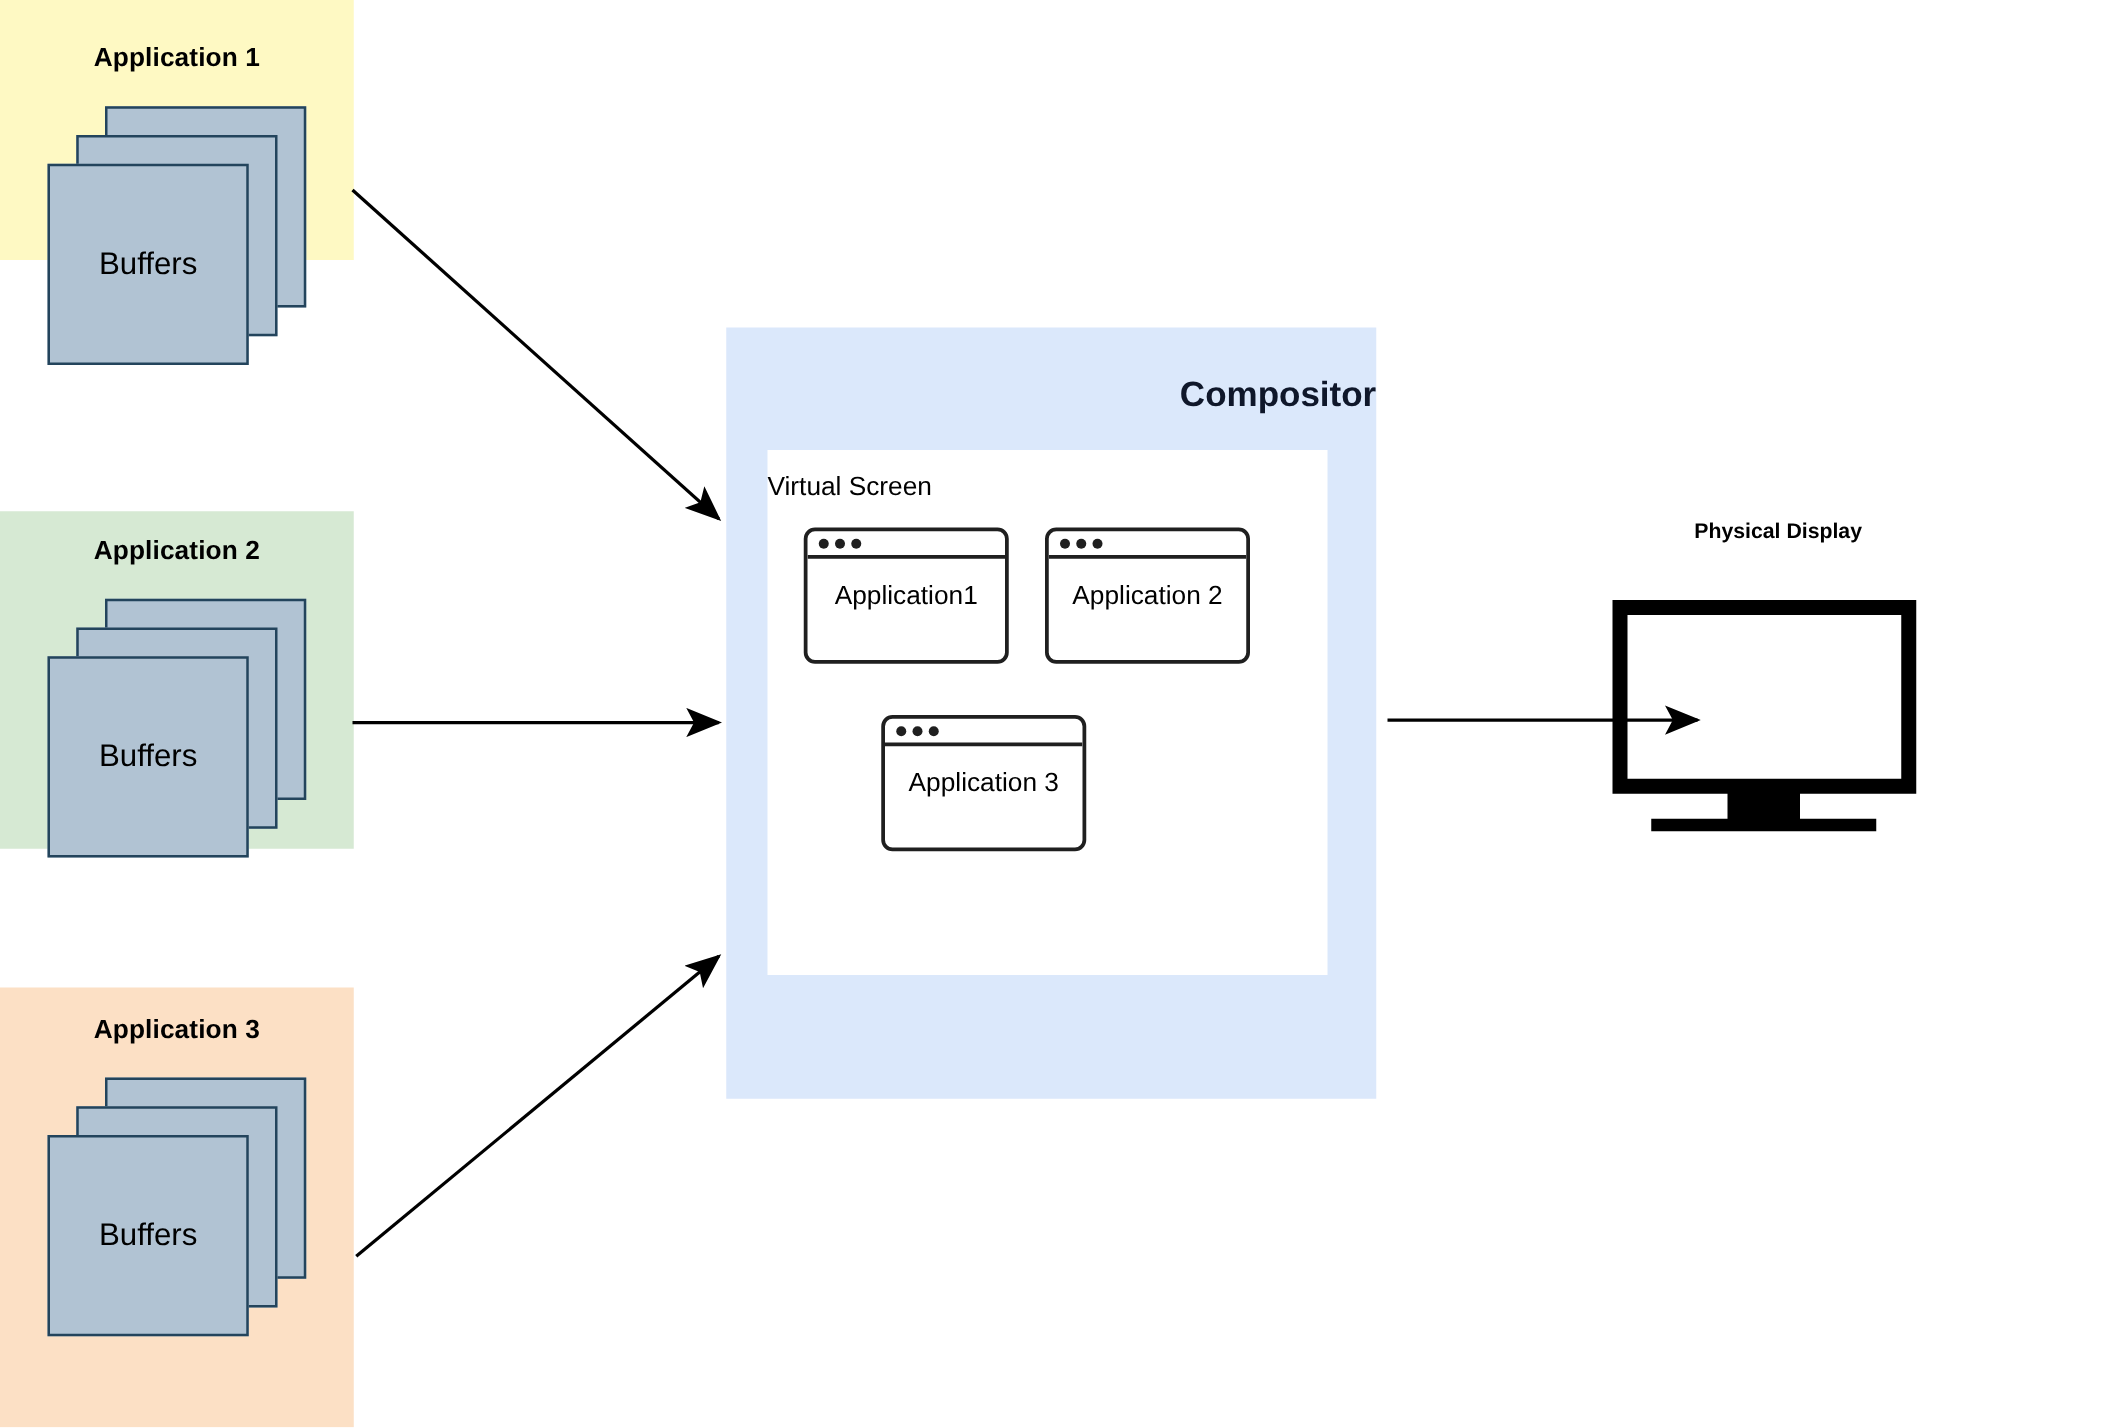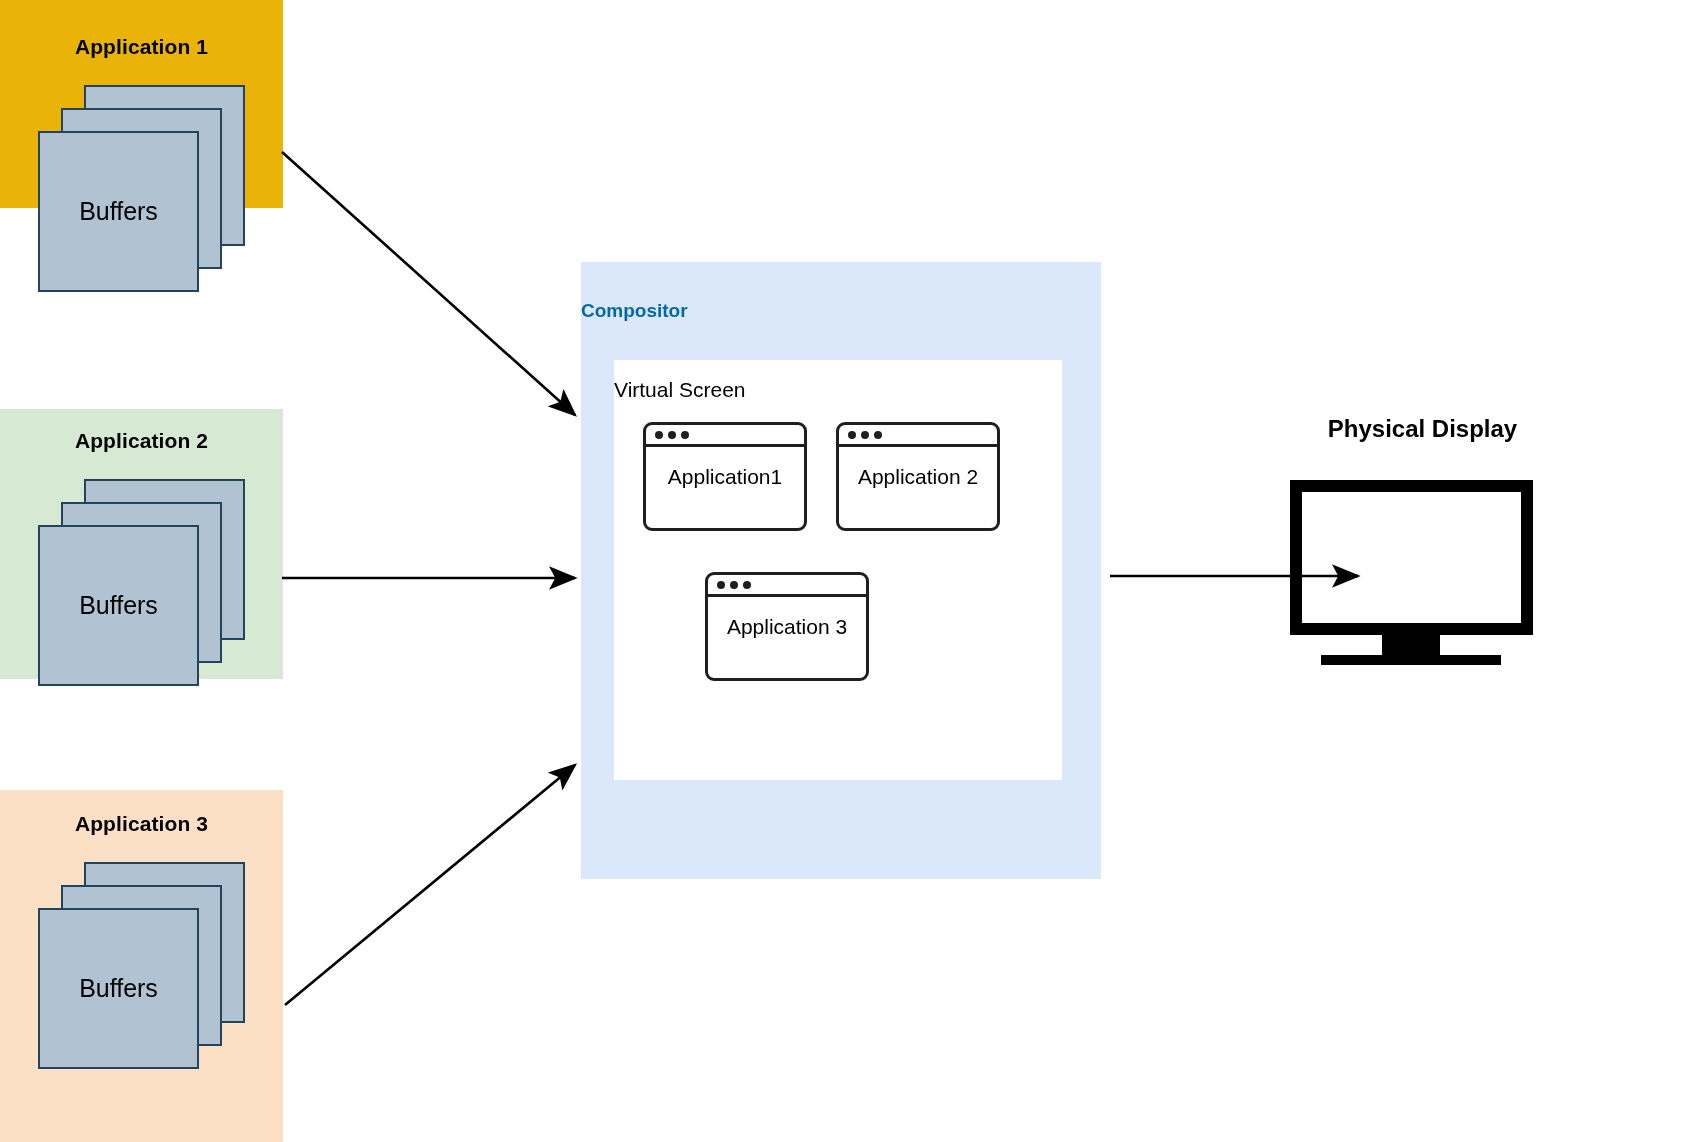--- a/index.html
+++ b/index.html
@@ -70,24 +70,24 @@
     top: 262px;
     width: 520px;
     height: 617px;
     background: #dbe8fb;
   }
   #compositor-title {
     position: absolute;
     left: 0;
     top: 38px;
     width: 520px;
-    text-align: left;
+    text-align: right;
     font-weight: bold;
-    font-size: 19px;
-    color: #0369a1;
+    font-size: 28px;
+    color: #0f172a;
   }
   #virtual-screen {
     position: absolute;
     left: 33px;
     top: 98px;
     width: 448px;
     height: 420px;
     background: #ffffff;
   }
   #virtual-screen-title {
@@ -161,21 +161,21 @@
     width: 265px;
     height: 260px;
   }
   #physical-display-title {
     position: absolute;
     left: -20px;
     top: 0px;
     width: 305px;
     text-align: center;
     font-weight: bold;
-    font-size: 24px;
+    font-size: 17px;
     color: #000000;
   }
   #monitor-frame {
     position: absolute;
     left: 0px;
     top: 65px;
     width: 243px;
     height: 155px;
     border: 12px solid #000000;
     background: #ffffff;
@@ -206,21 +206,21 @@
     width: 1682px;
     height: 1142px;
     pointer-events: none;
   }
 </style>
 </head>
 <body>
 
 <div id="canvas">
 
-  <div class="app-panel" id="panel-app1" style="top:0px; height:208px; background:#eab308;">
+  <div class="app-panel" id="panel-app1" style="top:0px; height:208px; background:#fef9c3;">
     <div class="app-title" style="top:35px;">Application 1</div>
     <div class="buffer-stack" style="left:38px; top:85px; width:207px; height:207px;">
       <div class="buffer-sheet s3"></div>
       <div class="buffer-sheet s2"></div>
       <div class="buffer-sheet s1"></div>
       <div class="buffer-label">Buffers</div>
     </div>
   </div>
 
   <div class="app-panel" id="panel-app2" style="top:409px; height:270px; background:#d6e9d3;">

